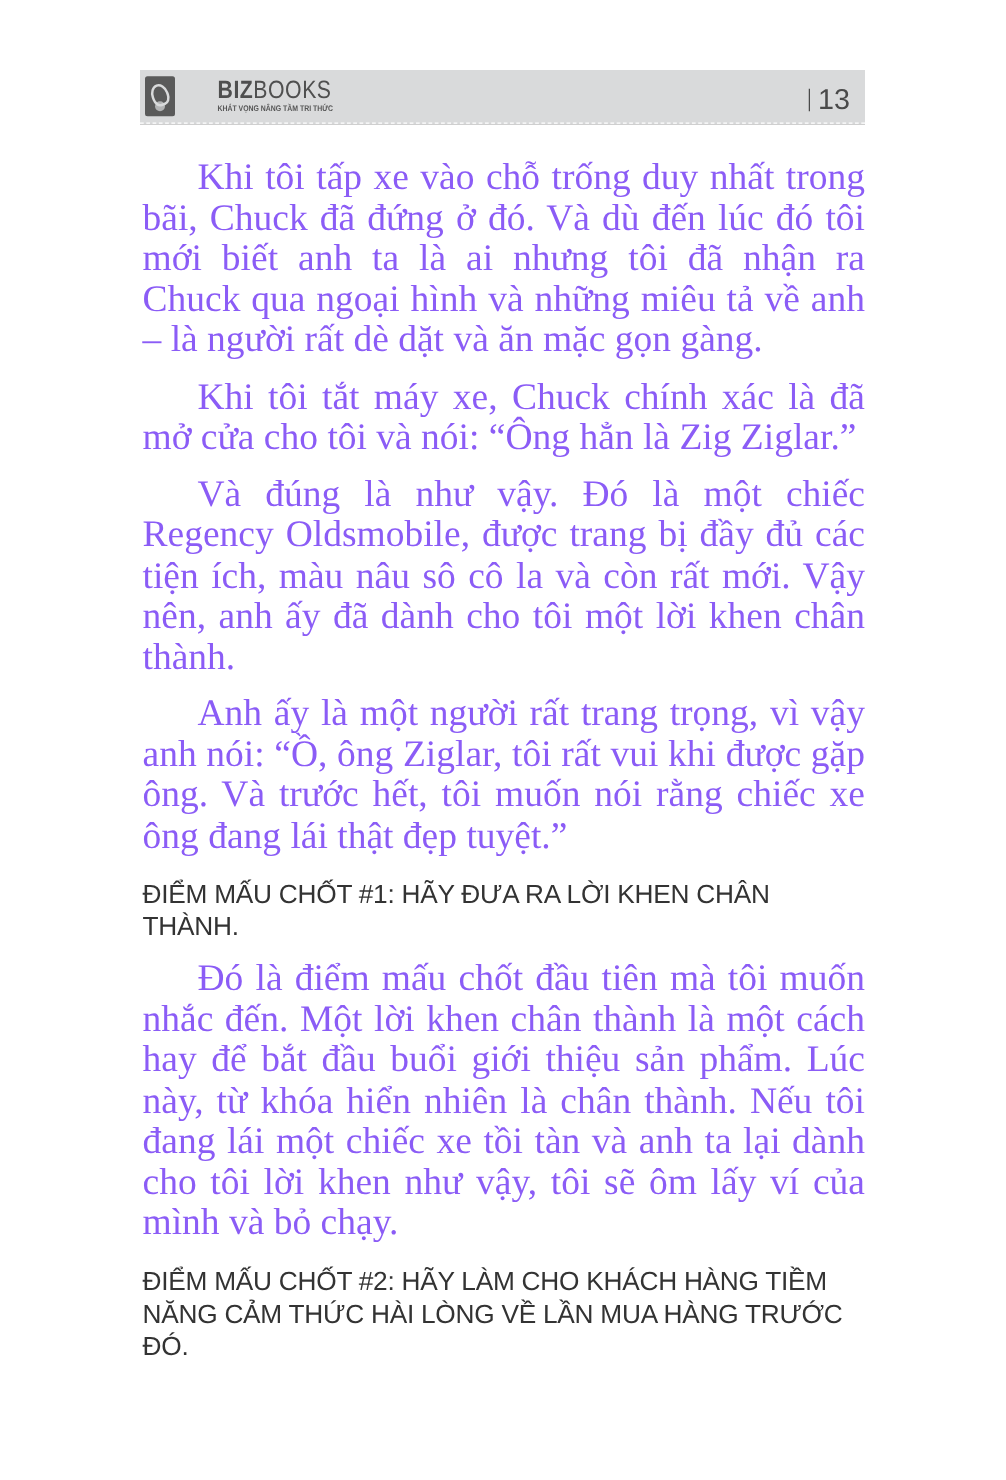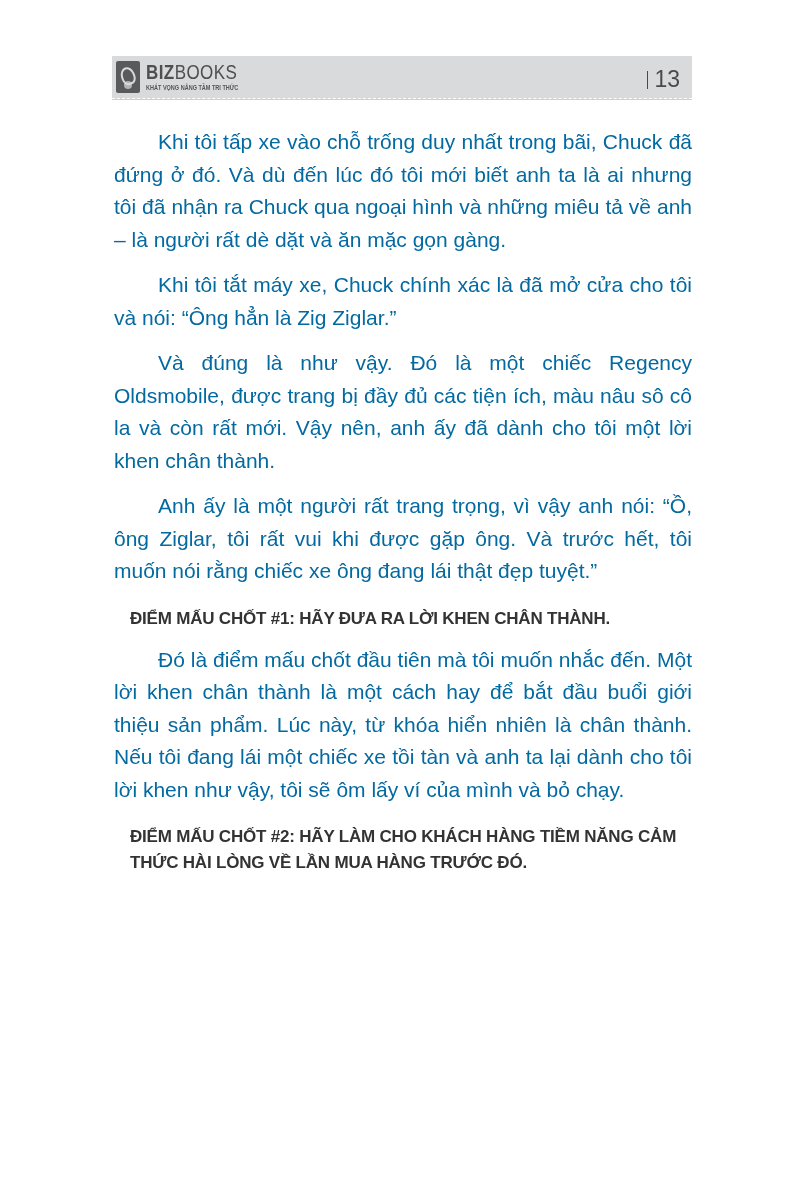--- a/index.html
+++ b/index.html
@@ -24,20 +24,21 @@
       border-bottom: 1px dashed #ffffff;
       box-shadow: 0 1px 0 #cfcfcf;
     }
     .logo {
       position: absolute;
       left: 4px;
       top: 3px;
       height: 36px;
       display: flex;
       align-items: center;
+      gap: 28px;
     }
     .logo-mark {
       width: 24px;
       height: 32px;
       background: #5a5a5a;
       border-radius: 2px;
       position: relative;
       margin-right: 6px;
     }
     .logo-mark::before {
@@ -104,34 +105,34 @@
       background: #4a4a4a;
       margin-right: 6px;
     }
     .content {
       position: absolute;
       left: 114px;
       top: 126px;
       width: 578px;
     }
     p.body {
-      font-family: Liberation Sans, sans-serif;
-      font-size: 21px;
+      font-family: Liberation Serif, serif;
+      font-size: 30px;
       line-height: 32.5px;
       margin: 0 0 13px 0;
       text-align: justify;
       text-indent: 44px;
-      color: #0369a1;
+      color: #8b5cf6;
     }
     h2.point {
       font-family: "Liberation Sans", sans-serif;
-      font-weight: bold;
-      font-size: 17px;
+      font-weight: normal;
+      font-size: 21px;
       line-height: 26px;
-      margin: 18px 0 12px 16px;
+      margin: 18px 0 12px 0;
       color: #333333;
       letter-spacing: -0.2px;
     }
   </style>
 </head>
 <body>
 
 <div class="header-bar">
   <div class="logo">
     <div class="logo-mark"></div>

